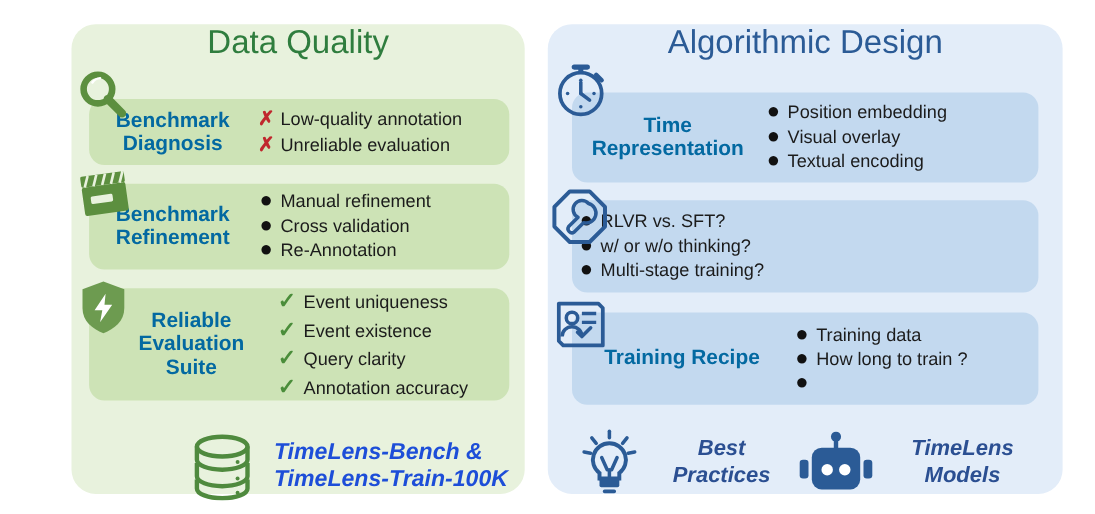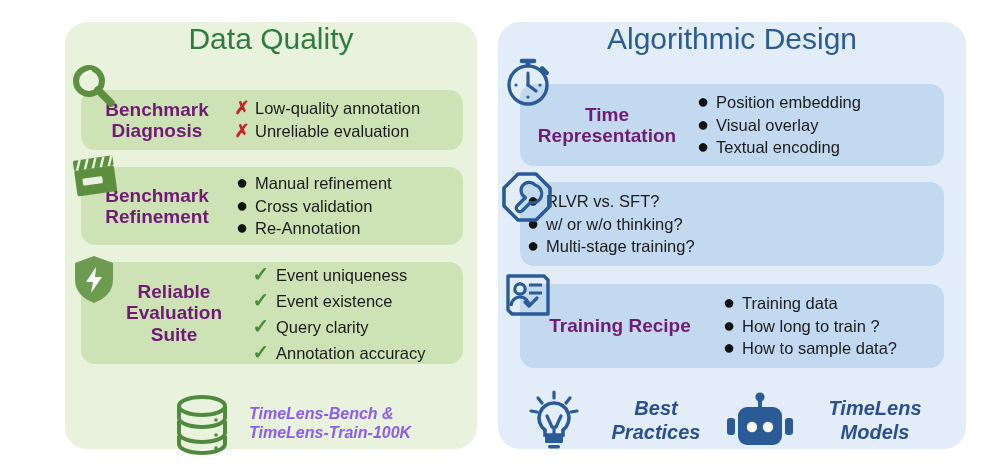--- a/index.html
+++ b/index.html
@@ -48,21 +48,21 @@
     position: absolute;
     border-radius: 14px;
     display: flex;
     align-items: center;
   }
   .card-green { background: #cde3b6; }
   .card-blue  { background: #c3d9ef; }
 
   .card-label {
     font-weight: bold;
-    color: #701a75;
+    color: #0369a1;
     line-height: 1.12;
     text-align: center;
     white-space: pre-line;
   }
   .panel-left .card-label { font-size: 19px; }
   .panel-right .card-label { font-size: 19px; }
 
   .bullets {
     list-style: none;
     line-height: 1.3;
@@ -96,21 +96,21 @@
     position: absolute;
     display: flex;
     align-items: center;
   }
   .footer-text {
     font-style: italic;
     font-weight: bold;
     line-height: 1.18;
     white-space: pre-line;
   }
-  .footer-green { color: #8b5cf6; font-size: 16px; font-style: italic; }
+  .footer-green { color: #1d4ed8; font-size: 21px; font-style: italic; }
   .footer-blue  { color: #2b4f92; font-size: 20px; text-align: center; }
 </style>
 </head>
 <body>
 
 <div class="board">
 
   <div class="panel panel-left">
 
     <div class="panel-title">Data Quality</div>
@@ -295,21 +295,20 @@
         <li>
           <span class="mark mark-dot">●</span>
           <span>Training data</span>
         </li>
         <li>
           <span class="mark mark-dot">●</span>
           <span>How long to train ?</span>
         </li>
         <li>
           <span class="mark mark-dot">●</span>
-          <span>How to sample data?</span>
         </li>
       </ul>
     </div>
 
     <div class="icon" style="left:4px; top:248px;">
       <svg width="52" height="52" viewBox="0 0 52 52">
         <path d="M6 6 H42 L46 10 V44 H10 L6 40 Z" fill="none" stroke="#2b5b96" stroke-width="3.4" stroke-linejoin="round"></path>
         <line x1="27" y1="15" x2="40" y2="15" stroke="#2b5b96" stroke-width="3"></line>
         <line x1="27" y1="23" x2="40" y2="23" stroke="#2b5b96" stroke-width="3"></line>
         <circle cx="18" cy="19" r="5.2" fill="none" stroke="#2b5b96" stroke-width="3.2"></circle>

